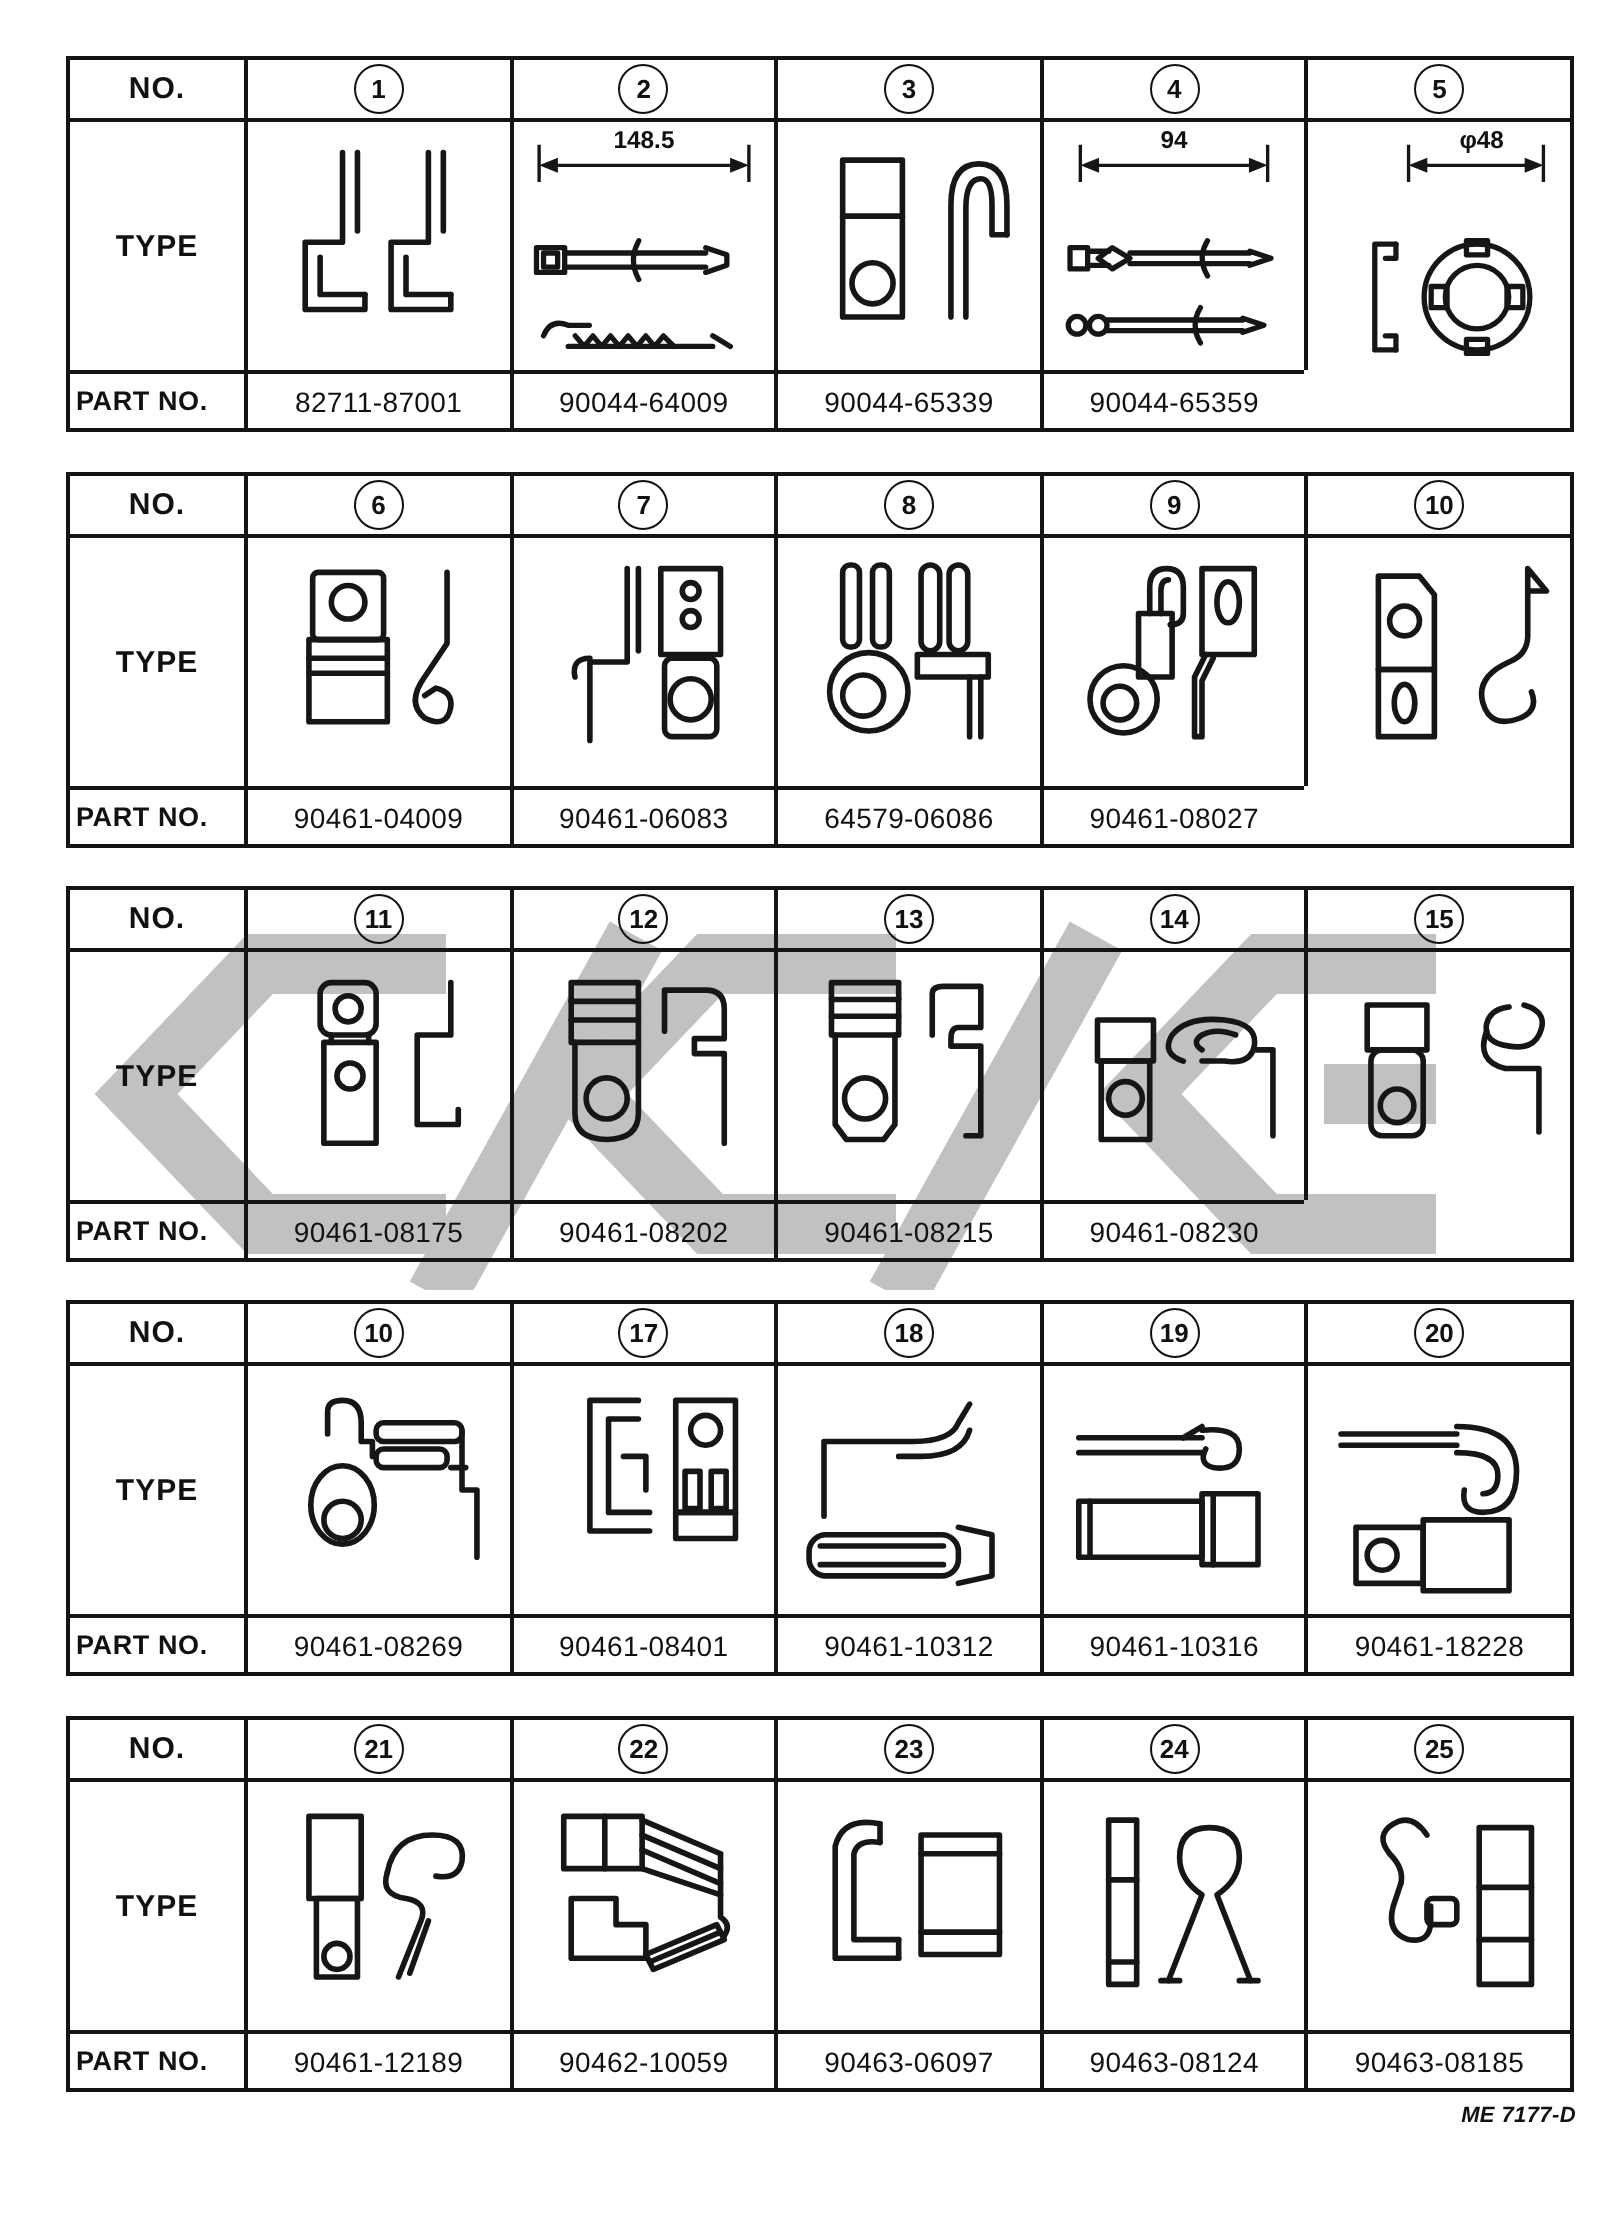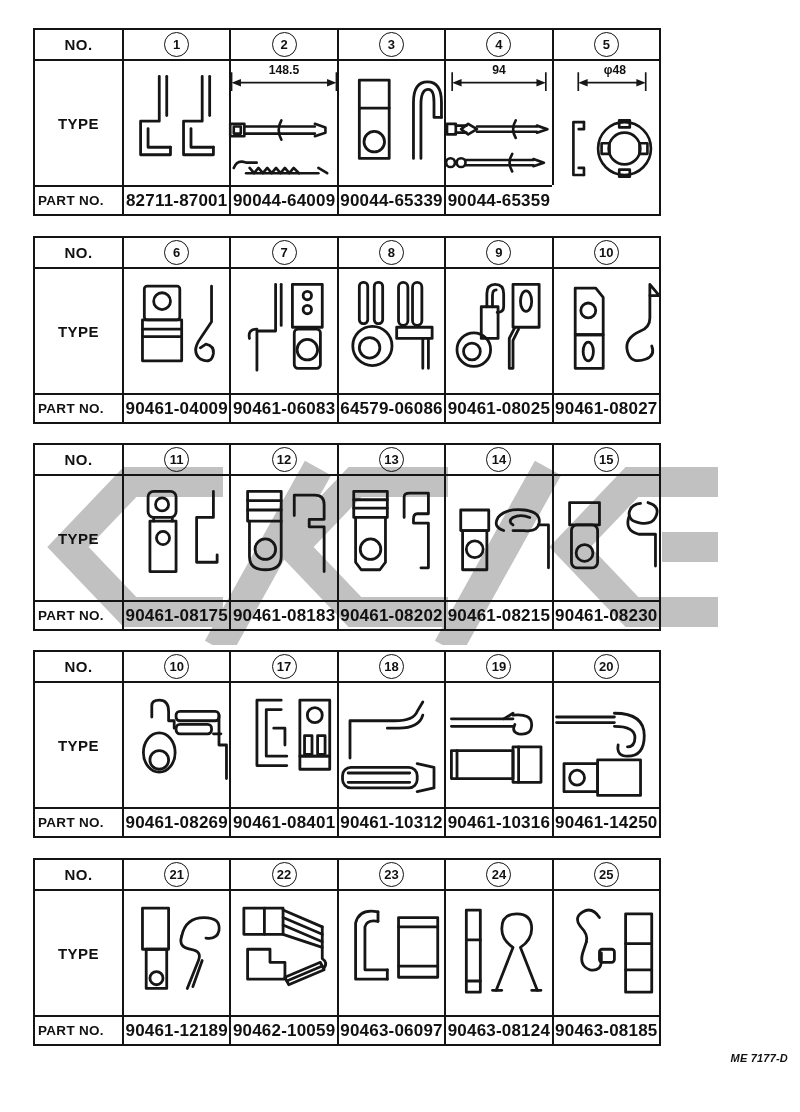--- a/index.html
+++ b/index.html
@@ -2,40 +2,40 @@
 <html><head>
 <meta charset="utf-8">
 <style>
   html,body { margin:0; padding:0; }
   body {
     width:800px; height:1112px; position:relative; overflow:hidden;
     background:#ffffff; font-family:"Liberation Sans", sans-serif; color:#111;
   }
   .watermark { position:absolute; left:16px; top:450px; width:768px; height:195px; z-index:0; }
   .ptable {
-    position:absolute; left:33px; width:628px; height:188px; box-sizing:border-box;
+    position:absolute; left:33px; width:754px; height:188px; box-sizing:border-box;
     border:2.5px solid #141414; display:grid; grid-template-rows:29px 1fr 29px;
     background:transparent; z-index:1;
   }
   .t1{top:28px;} .t2{top:236px;} .t3{top:443px;} .t4{top:650px;} .t5{top:858px;}
   .row { display:grid; grid-template-columns:87px repeat(5,1fr); min-height:0; }
   .row > div {
     border-left:2px solid #141414; box-sizing:border-box; min-width:0; min-height:0;
     display:flex; align-items:center; justify-content:center; position:relative;
   }
   .row > div:first-child { border-left:none; }
   .row.rtype > div, .row.rpart > div { border-top:2px solid #141414; }
   .lbl { font-size:15px; font-weight:bold; letter-spacing:.5px; }
   .plbl { font-size:13.5px; font-weight:bold; letter-spacing:.3px; justify-content:flex-start !important; padding-left:3px; white-space:nowrap; }
   .circ {
     width:23px; height:23px; border:1.9px solid #111; border-radius:50%;
     display:flex; align-items:center; justify-content:center;
     font-size:13px; font-weight:bold; line-height:1;
   }
-  .pn { font-size:17px; font-weight:bold; letter-spacing:.2px; white-space:nowrap; }
+  .pn { font-size:14px; font-weight:normal; letter-spacing:.2px; white-space:nowrap; }
   .dcell { flex-direction:column; justify-content:center; padding:2px 0;gap:16px; }
   .pd { display:block; }
   .pd * { fill:none; stroke:#161616; stroke-width:3; stroke-linejoin:round; stroke-linecap:round; }
   .dimsvg { display:block; margin-bottom:1px; }
   .dimsvg .ln { fill:none; stroke:#161616; stroke-width:1.8; }
   .dimsvg .ah { fill:#161616; stroke:none; }
   .dimsvg text { fill:#111; font-family:"Liberation Sans",sans-serif; font-size:13px; font-weight:bold; }
   .dim-right { align-self:flex-end; margin-right:8px; }
   .doc-code { position:absolute; right:12px; top:1052px; font-size:11px; font-weight:bold; letter-spacing:.2px; z-index:2;font-style:italic; }
   .wm { fill:none; stroke:#c1c1c1; stroke-width:30; stroke-linejoin:miter; stroke-linecap:butt; }
@@ -239,21 +239,20 @@
         <path d="M112 10 L122 22 H112 Z"></path>
         <path d="M112 22 V46 Q112 56 102 60 Q84 68 88 82 Q92 96 108 90 Q118 86 114 76"></path>
       </svg>
     </div>
   </div>
   <div class="row rpart">
     <div class="plbl">PART NO.</div>
     <div class="pn">90461-04009</div>
     <div class="pn">90461-06083</div>
     <div class="pn">64579-06086</div>
-    <div class="pn">90461-08025</div>
     <div class="pn">90461-08027</div>
   </div>
 </div>
 
 <div class="ptable t3">
   <div class="row rhead">
     <div class="lbl">NO.</div>
     <div>
         <span class="circ">11</span>
       </div>
@@ -316,21 +315,20 @@
         <rect x="28" y="46" width="28" height="46" rx="6"></rect>
           <circle cx="42" cy="76" r="9"></circle>
         <path d="M110 22 Q124 26 118 38 Q114 46 102 44 Q88 42 90 32 Q92 24 102 23"></path>
         <path d="M90 36 Q84 52 100 56 H118 V90"></path>
       </svg>
     </div>
   </div>
   <div class="row rpart">
     <div class="plbl">PART NO.</div>
     <div class="pn">90461-08175</div>
-    <div class="pn">90461-08183</div>
     <div class="pn">90461-08202</div>
     <div class="pn">90461-08215</div>
     <div class="pn">90461-08230</div>
   </div>
 </div>
 
 <div class="ptable t4">
   <div class="row rhead">
     <div class="lbl">NO.</div>
     <div>
@@ -404,21 +402,21 @@
         <rect x="56" y="76" width="46" height="38"></rect>
       </svg>
     </div>
   </div>
   <div class="row rpart">
     <div class="plbl">PART NO.</div>
     <div class="pn">90461-08269</div>
     <div class="pn">90461-08401</div>
     <div class="pn">90461-10312</div>
     <div class="pn">90461-10316</div>
-    <div class="pn">90461-14250</div>
+    <div class="pn">90461-18228</div>
   </div>
 </div>
 
 <div class="ptable t5">
   <div class="row rhead">
     <div class="lbl">NO.</div>
     <div>
         <span class="circ">21</span>
       </div>
     <div>

